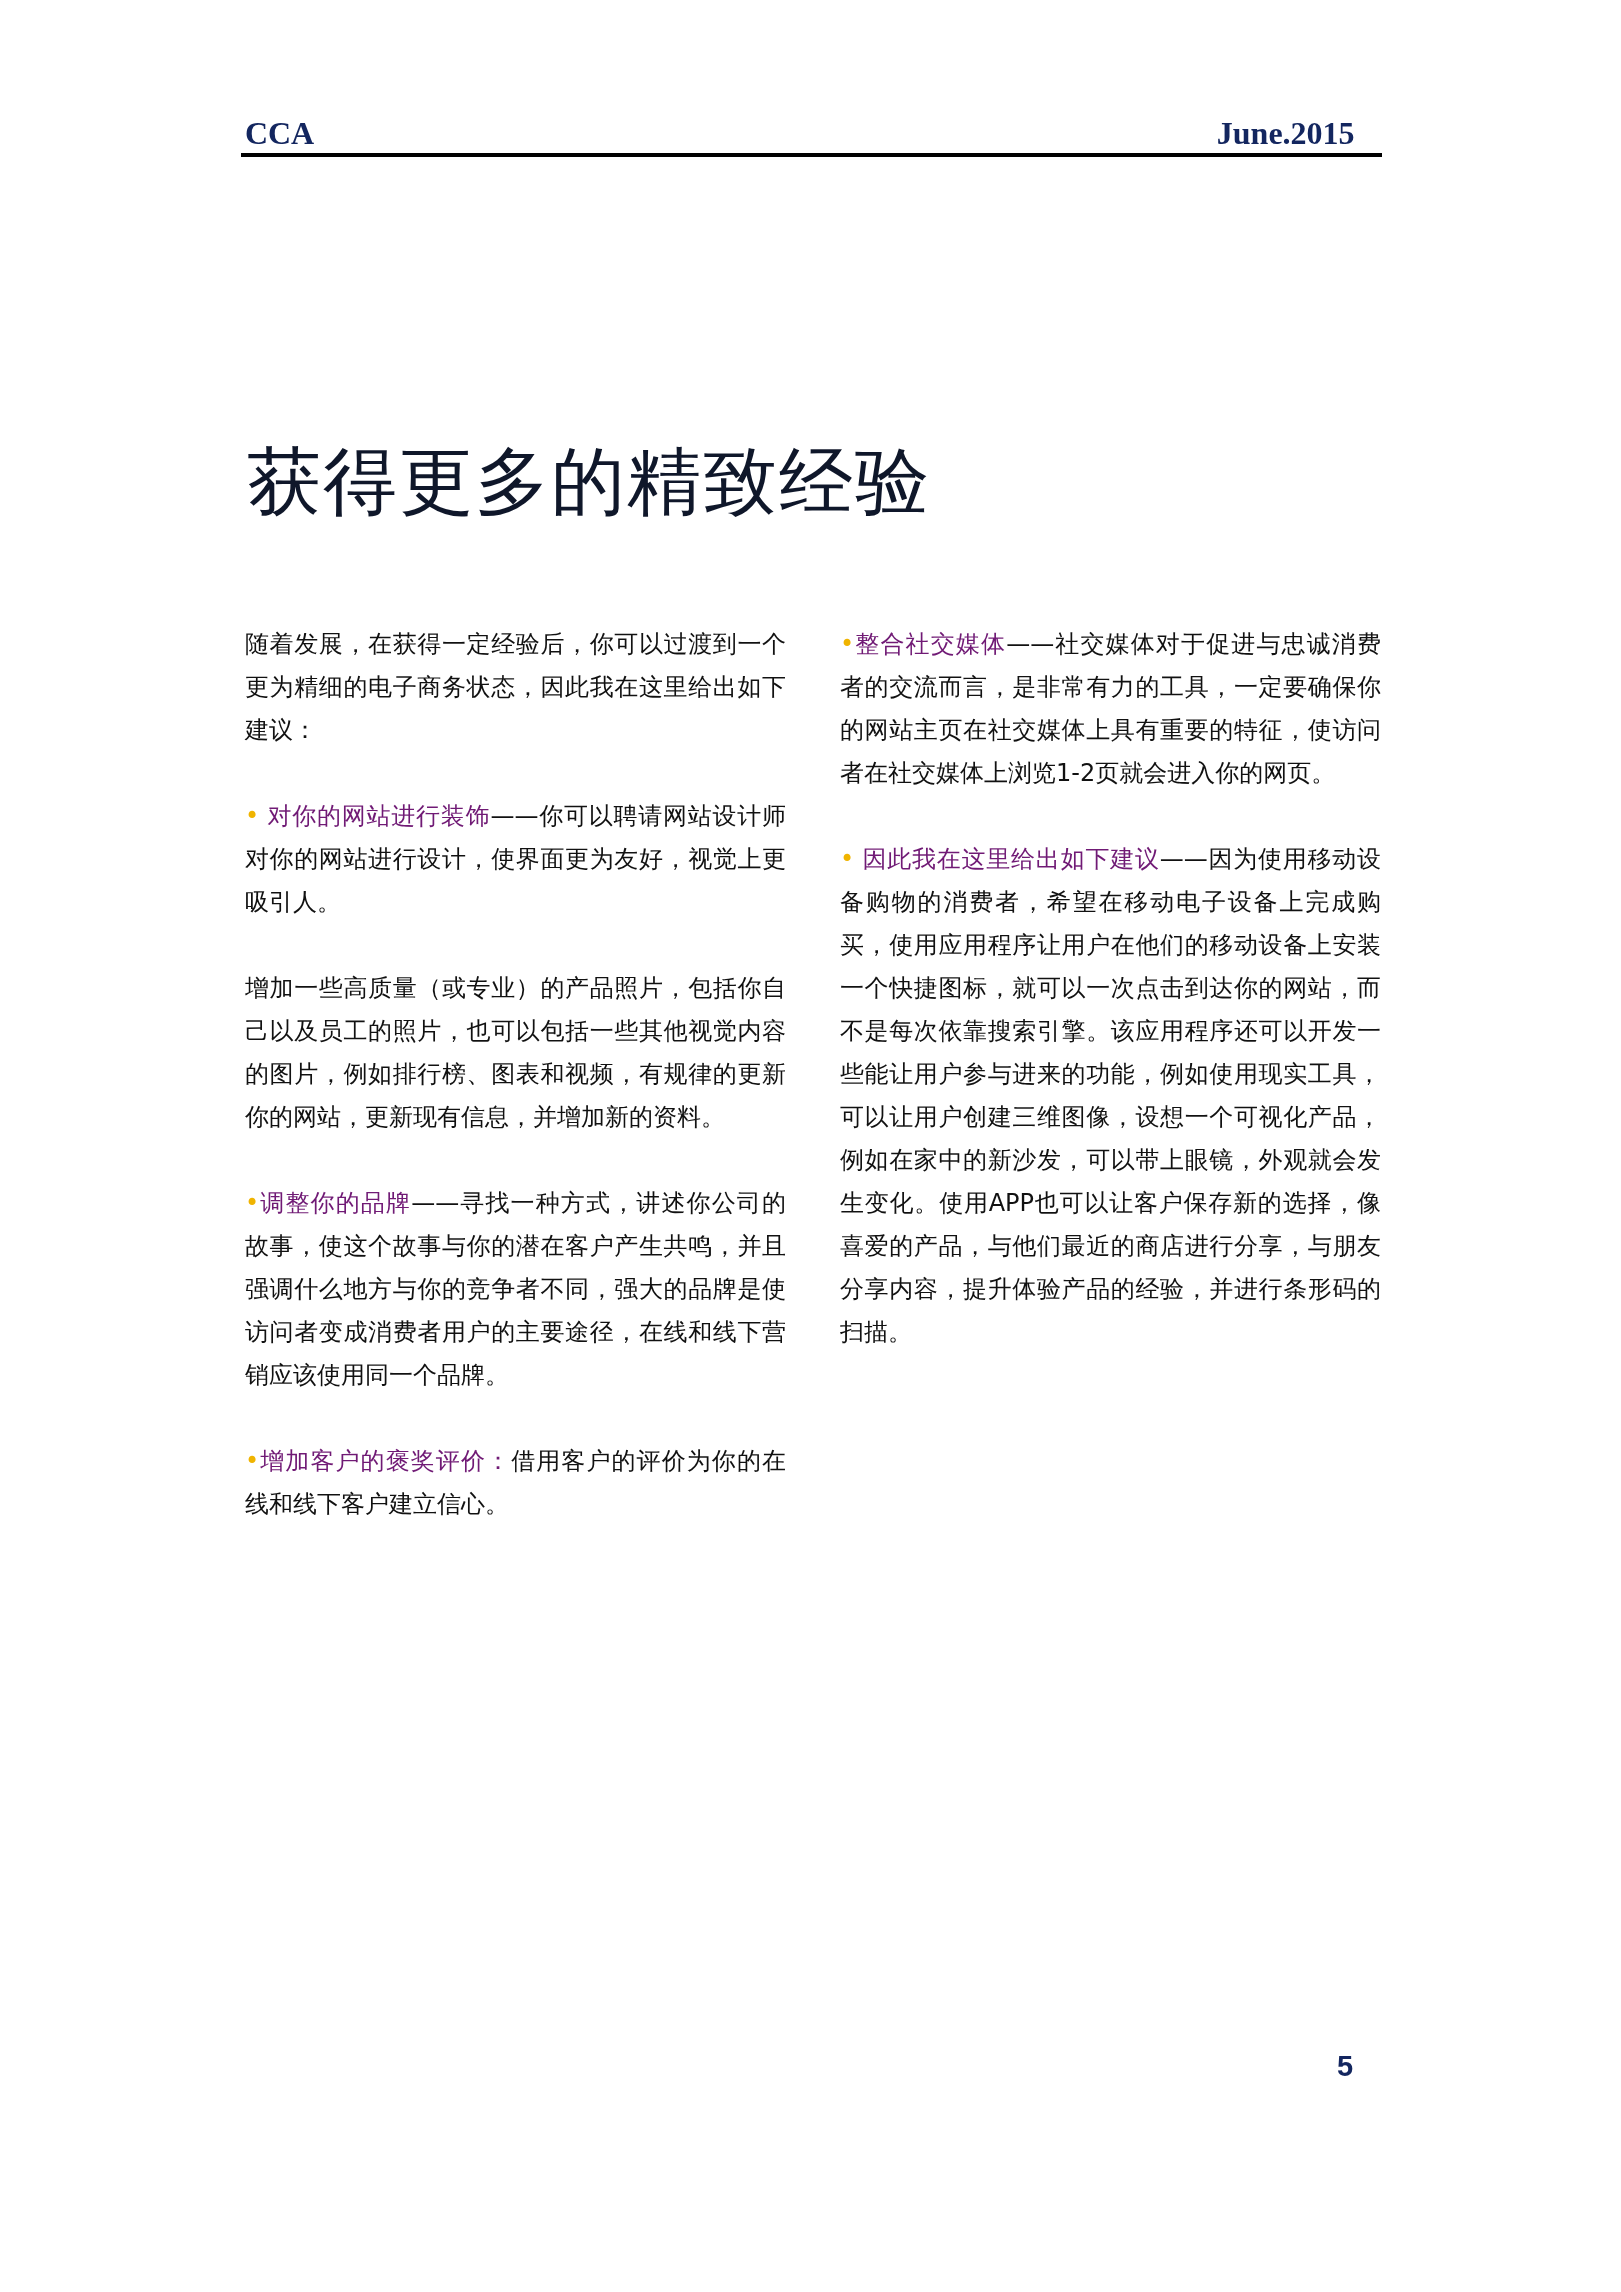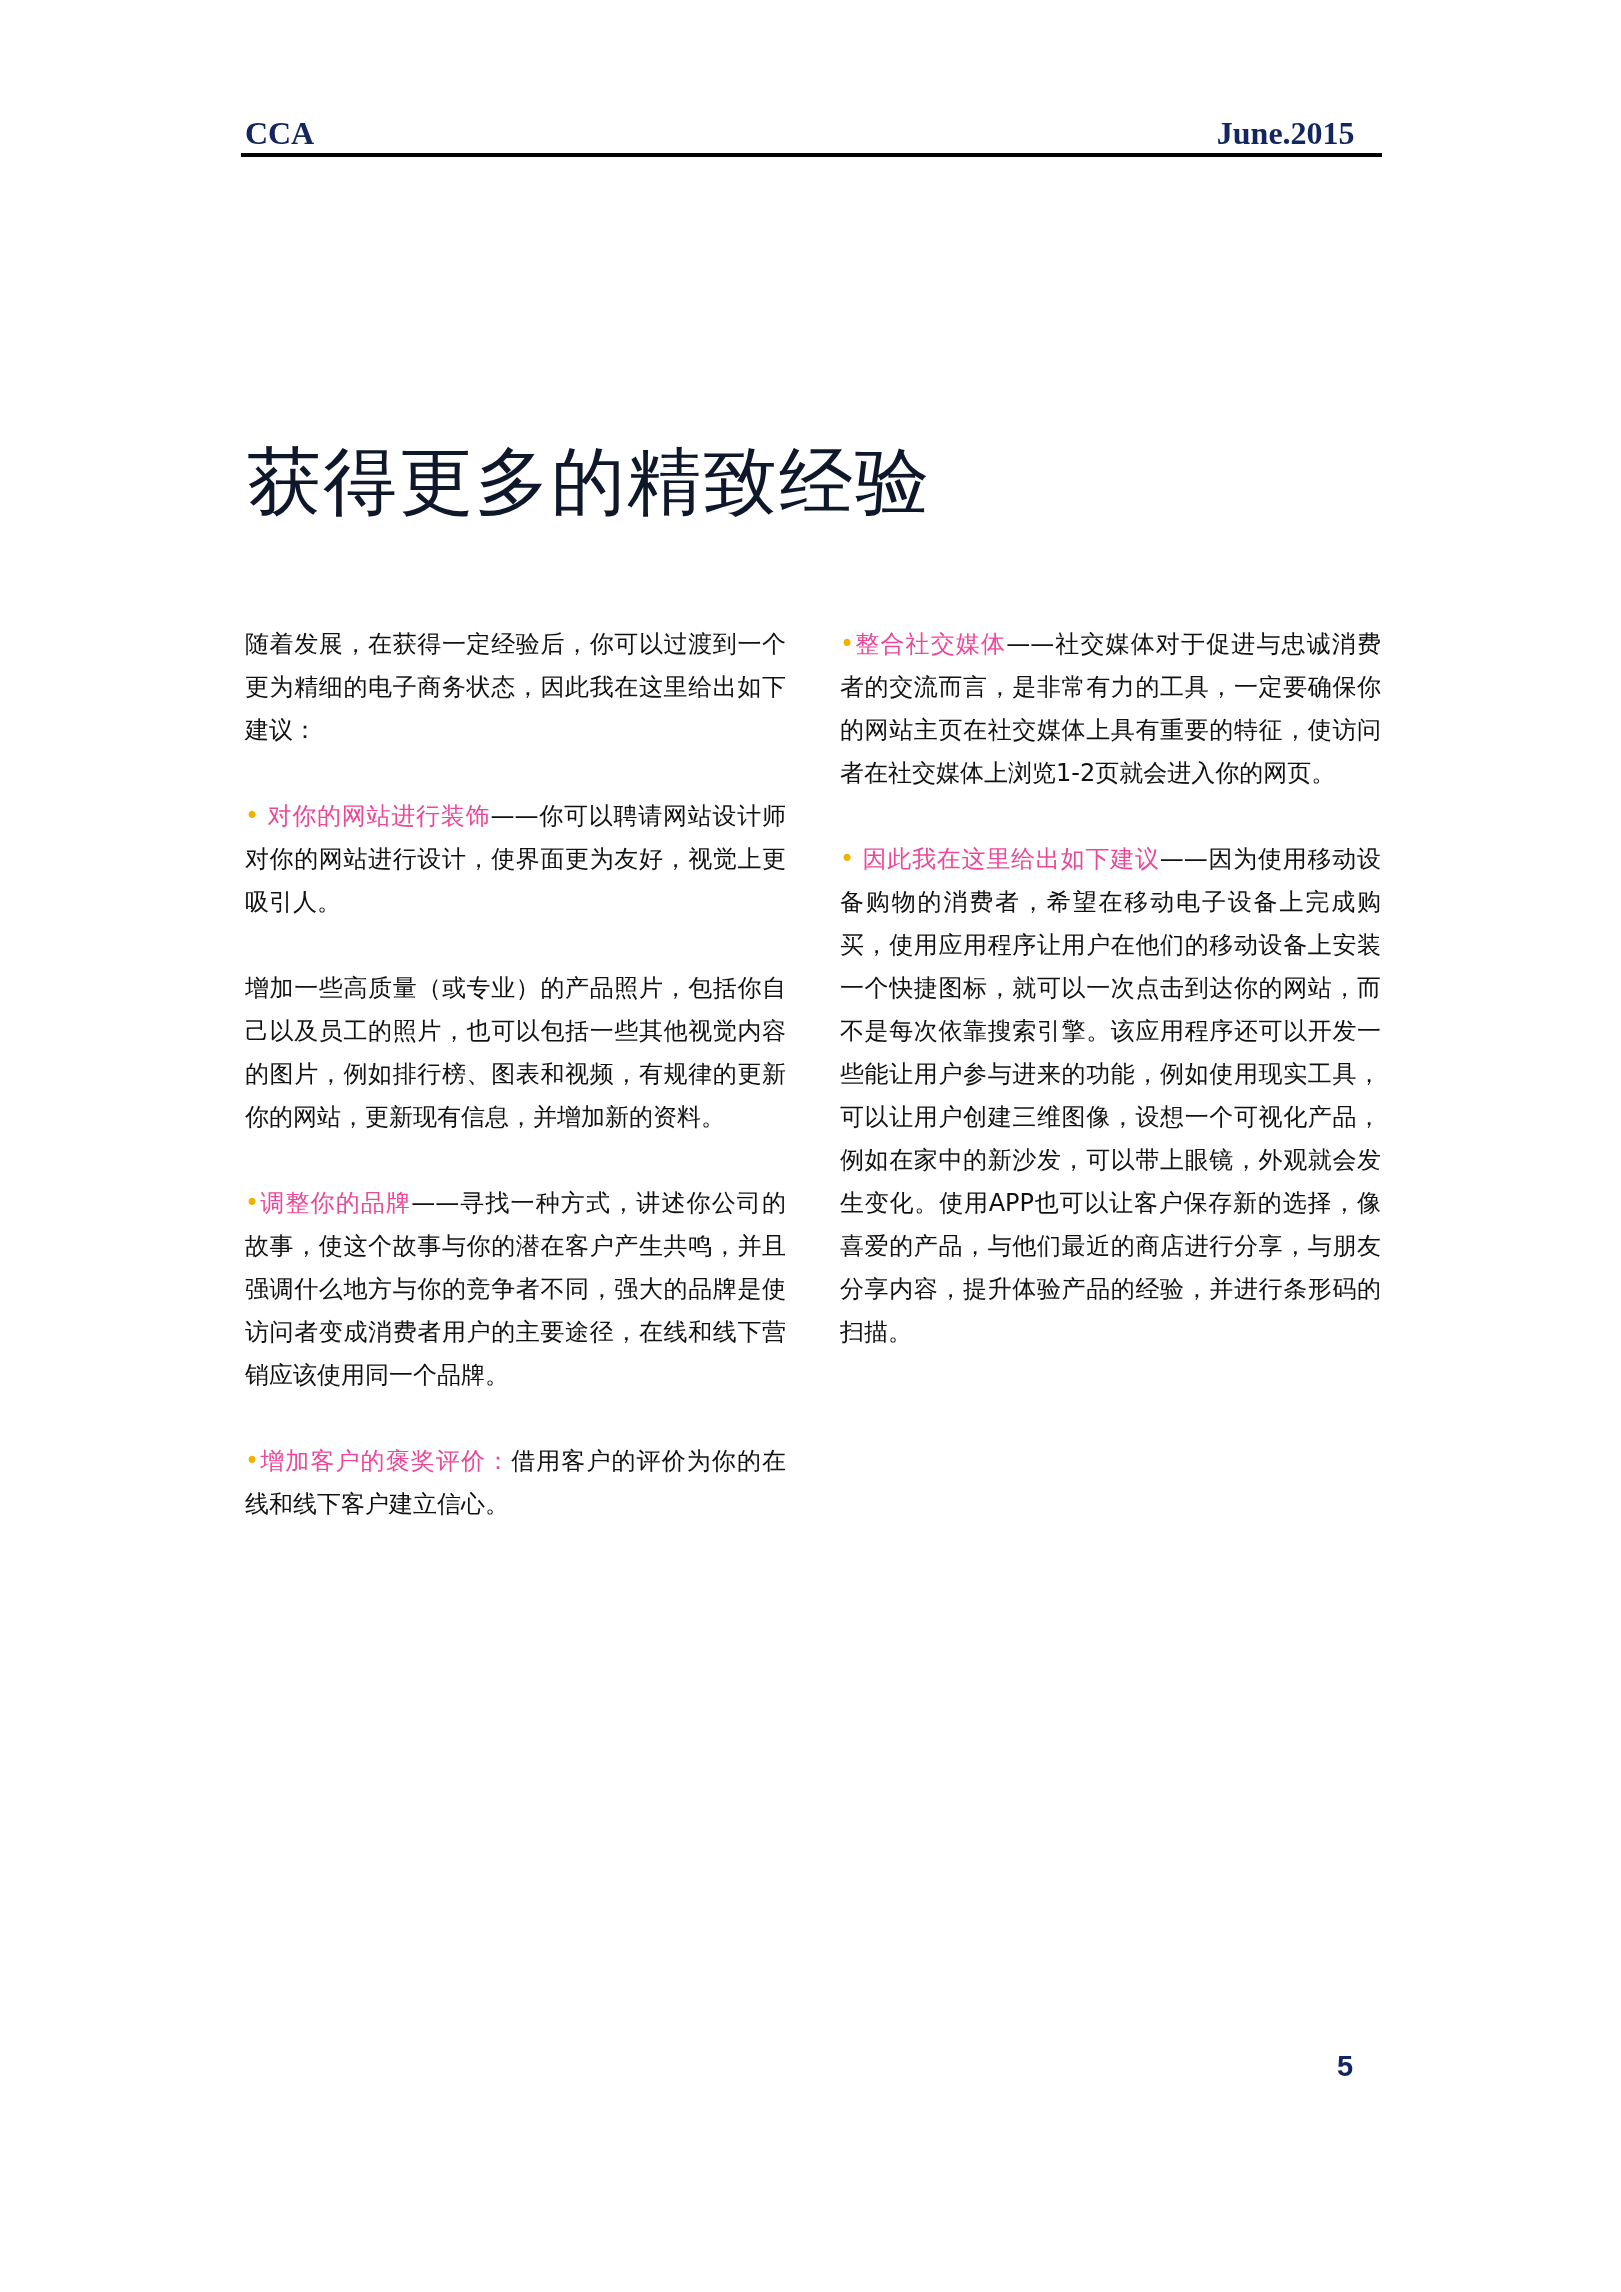--- a/index.html
+++ b/index.html
@@ -16,21 +16,21 @@
   .title {
     position: absolute; left: 247px; top: 384px;
     font-family: "DejaVu Sans", "Liberation Sans", sans-serif; font-size: 74px;
     color: #0f172a; font-weight: normal; line-height: 94px; letter-spacing: 2px; white-space: nowrap;
   }
   .col { position: absolute; top: 623px; width: 541px; font-family: "DejaVu Sans", "Liberation Sans", sans-serif;
     font-size: 24px; line-height: 43px; color: #111; }
   .col-left { left: 245px; }
   .col-right { left: 840px; }
   .para { margin: 0 0 43px 0; text-align: justify; }
-  .hl { color: #ec4899; }
+  .hl { color: #701a75; }
   .bullet { color: #f0b400; }
   .page-number {
     position: absolute; left: 1337px; top: 2050px; font-family: "Liberation Sans", sans-serif;
     font-weight: bold; font-size: 29px; color: #13265f;
   }
 </style>
 </head>
 <body>
 
 <div class="page">

